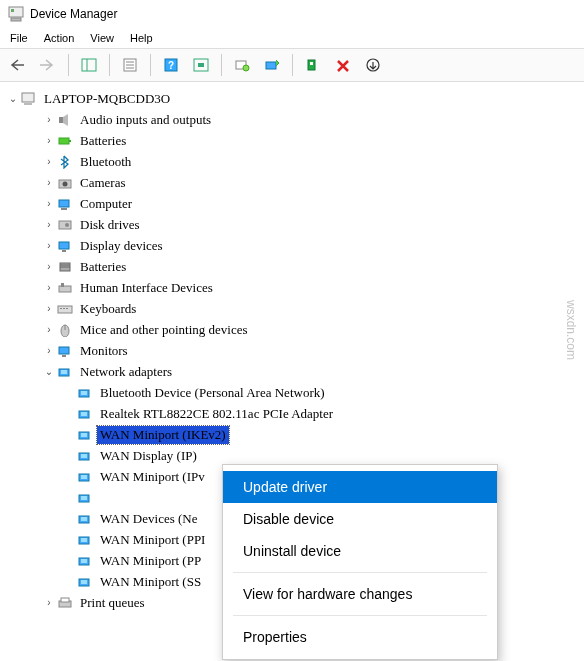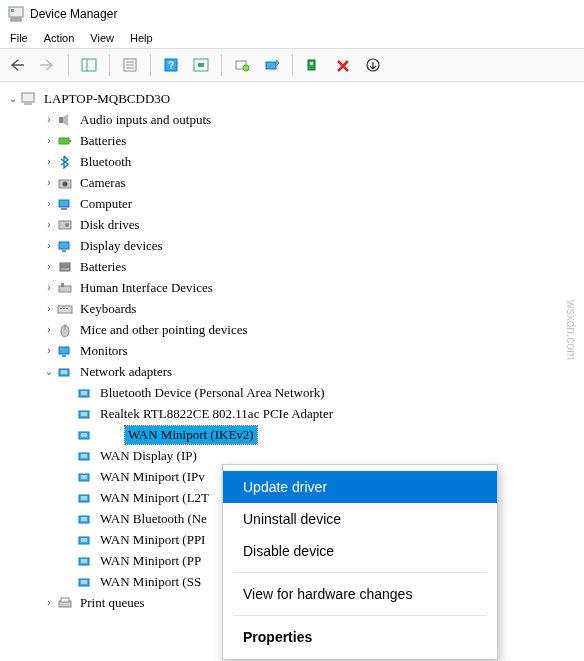--- a/index.html
+++ b/index.html
@@ -11,29 +11,29 @@
     .menubar span { cursor: default; }
     .toolbar { display: flex; align-items: center; gap: 2px; padding: 3px 4px; border-top: 1px solid #ddd; border-bottom: 1px solid #ddd; background: #fafafa; }
     .tbtn { width: 28px; height: 26px; display: flex; align-items: center; justify-content: center; border: 1px solid transparent; }
     .tsep { width: 1px; height: 22px; background: #ccc; margin: 0 4px; }
     .tree { padding: 6px 4px; user-select: none; }
     .row { display: flex; align-items: center; height: 21px; white-space: nowrap; position: relative; }
     .chev { width: 14px; text-align: center; color: #555; font-size: 10px; cursor: default; }
     .chev.blank { visibility: hidden; }
     .ico { width: 18px; height: 16px; display: flex; align-items: center; justify-content: center; margin-right: 3px; }
     .lbl { padding: 1px 3px; font-family: Liberation Serif, serif; }
-    .lbl.sel { background: #0ea5e9; outline: 1px dotted #666; margin-left: 28px; }
+    .lbl.sel { background: #1d4ed8; outline: 1px dotted #666; }
     .ind0 { padding-left: 2px; }
     .ind2 { padding-left: 38px; }
     .ind3 { padding-left: 58px; }
     .ctxmenu { position: absolute; left: 222px; top: 464px; width: 276px; background: #fff; border: 1px solid #ccc; box-shadow: 2px 4px 10px rgba(0,0,0,0.25); padding: 6px 0; font-size: 14px; z-index: 10; }
     .ctxitem { padding: 8px 20px; cursor: default; }
     .ctxitem.hl { background: #0078d7; color: #fff; }
     .ctxsep { height: 1px; background: #e4e4e4; margin: 5px 10px; }
-    .ctxitem.bold { font-weight: bold; }
+    .ctxitem.bold { font-weight: normal; }
     .watermark { position: absolute; right: 6px; top: 300px; transform: rotate(0); color: #888; font-size: 12px; letter-spacing: 0; writing-mode: vertical-rl; opacity: 0.5; }
   </style>
 </head>
 <body>
 
 <div class="titlebar">
   <span class="app-icon">
     <svg width="16" height="16" viewBox="0 0 16 16">
         <rect x="1" y="1" width="14" height="10" fill="#eee" stroke="#888"></rect>
         <rect x="3" y="12" width="10" height="3" fill="#bbb" stroke="#888"></rect>
@@ -322,31 +322,30 @@
         <span class="lbl">WAN Miniport (IPv</span>
       </div>
       <div class="row ind3">
         <span class="chev blank">›</span>
         <span class="ico">
           <svg width="16" height="14">
             <rect x="2" y="4" width="10" height="7" fill="#4af" stroke="#17a"></rect>
             <rect x="4" y="5" width="6" height="4" fill="#9df"></rect>
           </svg>
         </span>
-        <span class="lbl">WAN Miniport (L2T</span>
-      </div>
-      <div class="row ind3">
-        <span class="chev blank">›</span>
-        <span class="ico">
-          <svg width="16" height="14">
-            <rect x="2" y="4" width="10" height="7" fill="#4af" stroke="#17a"></rect>
-            <rect x="4" y="5" width="6" height="4" fill="#9df"></rect>
-          </svg>
-        </span>
-        <span class="lbl">WAN Bluetooth (Ne</span>
+      </div>
+      <div class="row ind3">
+        <span class="chev blank">›</span>
+        <span class="ico">
+          <svg width="16" height="14">
+            <rect x="2" y="4" width="10" height="7" fill="#4af" stroke="#17a"></rect>
+            <rect x="4" y="5" width="6" height="4" fill="#9df"></rect>
+          </svg>
+        </span>
+        <span class="lbl">WAN Devices (Ne</span>
       </div>
       <div class="row ind3">
         <span class="chev blank">›</span>
         <span class="ico">
           <svg width="16" height="14">
             <rect x="2" y="4" width="10" height="7" fill="#4af" stroke="#17a"></rect>
             <rect x="4" y="5" width="6" height="4" fill="#9df"></rect>
           </svg>
         </span>
         <span class="lbl">WAN Miniport (PPI</span>
@@ -380,21 +379,21 @@
           <rect x="2" y="5" width="12" height="6" fill="#ccc" stroke="#888"></rect>
           <rect x="4" y="2" width="8" height="4" fill="#fff" stroke="#888"></rect>
         </svg>
       </span>
     <span class="lbl">Print queues</span>
   </div>
 </div>
 
 <div class="ctxmenu">
   <div class="ctxitem hl">Update driver</div>
+  <div class="ctxitem">Disable device</div>
   <div class="ctxitem">Uninstall device</div>
-  <div class="ctxitem">Disable device</div>
   <div class="ctxsep"></div>
   <div class="ctxitem">View for hardware changes</div>
   <div class="ctxsep"></div>
   <div class="ctxitem bold">Properties</div>
 </div>
 
 <div class="watermark">wsxdn.com</div>
 
 </body></html>

